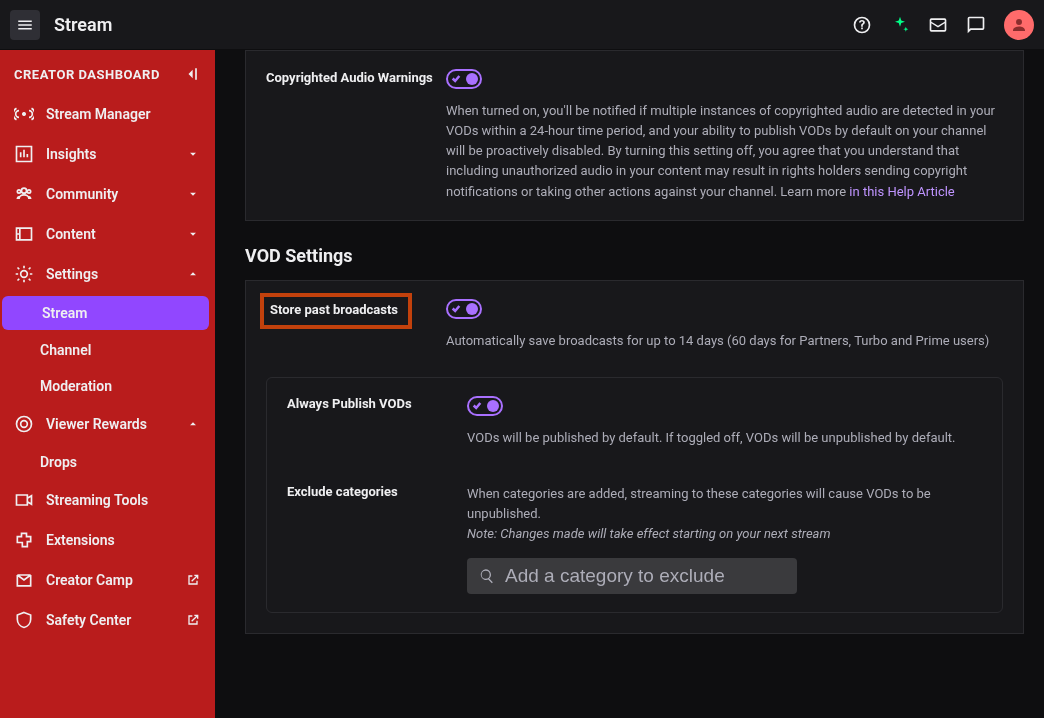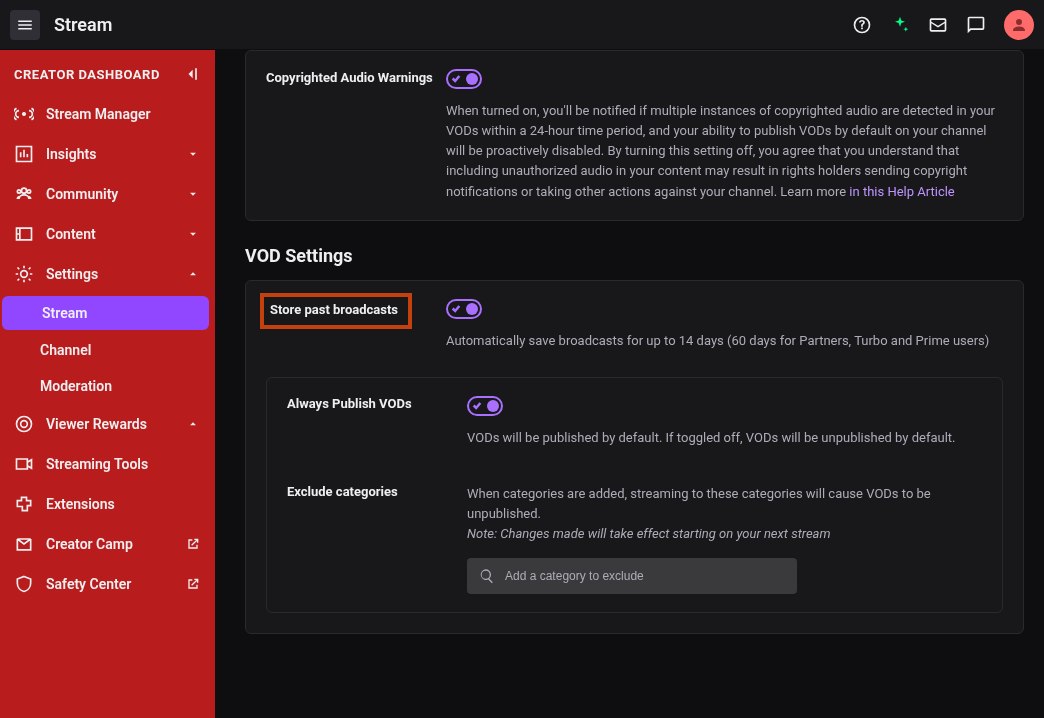--- a/index.html
+++ b/index.html
@@ -137,21 +137,21 @@
 }
 .nav-external svg { width: 16px; height: 16px; fill: #efeff1; }
 .content {
   flex: 1;
   overflow-y: auto;
   padding: 0 20px 20px 30px;
 }
 .setting-card {
   background: #18181b;
   border: 1px solid #2a2a2e;
-  border-radius: 6px;
+  border-radius: 0;
   padding: 0;
   margin-bottom: 20px;
 }
 .setting-row {
   display: flex;
   padding: 18px 20px;
 }
 .setting-label-col {
   width: 180px;
   flex-shrink: 0;
@@ -240,21 +240,21 @@
   padding: 0 12px;
   width: 330px;
   gap: 10px;
 }
 .category-input svg { width: 16px; height: 16px; fill: #adadb8; }
 .category-input input {
   background: transparent;
   border: none;
   outline: none;
   color: #5eead4;
-  font-size: 12px;
+  font-size: 19px;
   flex: 1;
 }
 .category-input input::placeholder { color: #adadb8; }
 </style>
 </head>
 <body>
 
 <div class="topbar">
   <div class="hamburger">
     <svg viewBox="0 0 24 24">
@@ -387,20 +387,23 @@
           </svg>
         </span>
       <span>Viewer Rewards</span>
       <span class="nav-chevron">
           <svg viewBox="0 0 24 24">
             <path d="M7 14l5-5 5 5z"></path>
           </svg>
         </span>
     </div>
 
+    <div class="nav-item sub">
+      <span>Drops</span>
+    </div>
 
     <div class="nav-item">
       <span class="nav-icon">
           <svg viewBox="0 0 24 24">
             <path fill="none" stroke-width="2" d="M3 6h13v12H3z M16 10l5-3v10l-5-3z"></path>
           </svg>
         </span>
       <span>Streaming Tools</span>
     </div>
 

